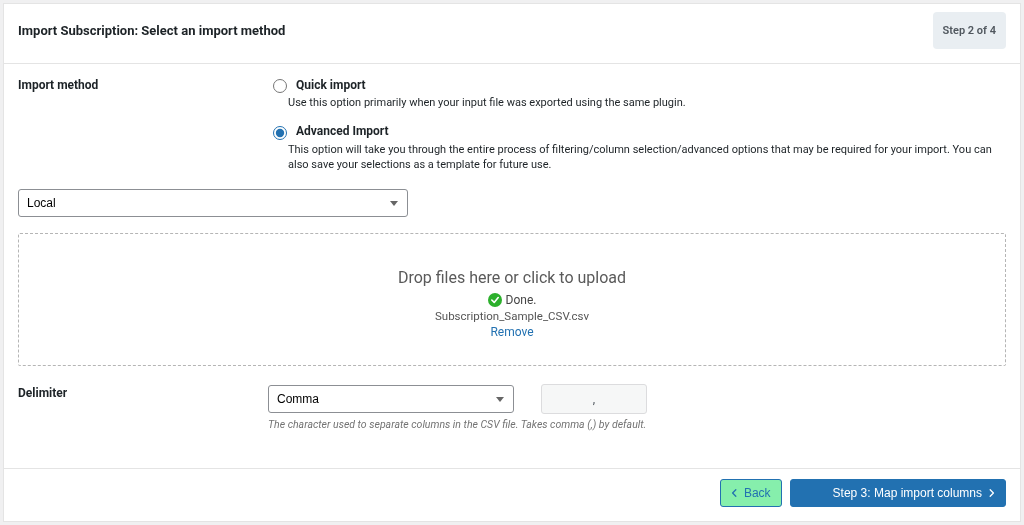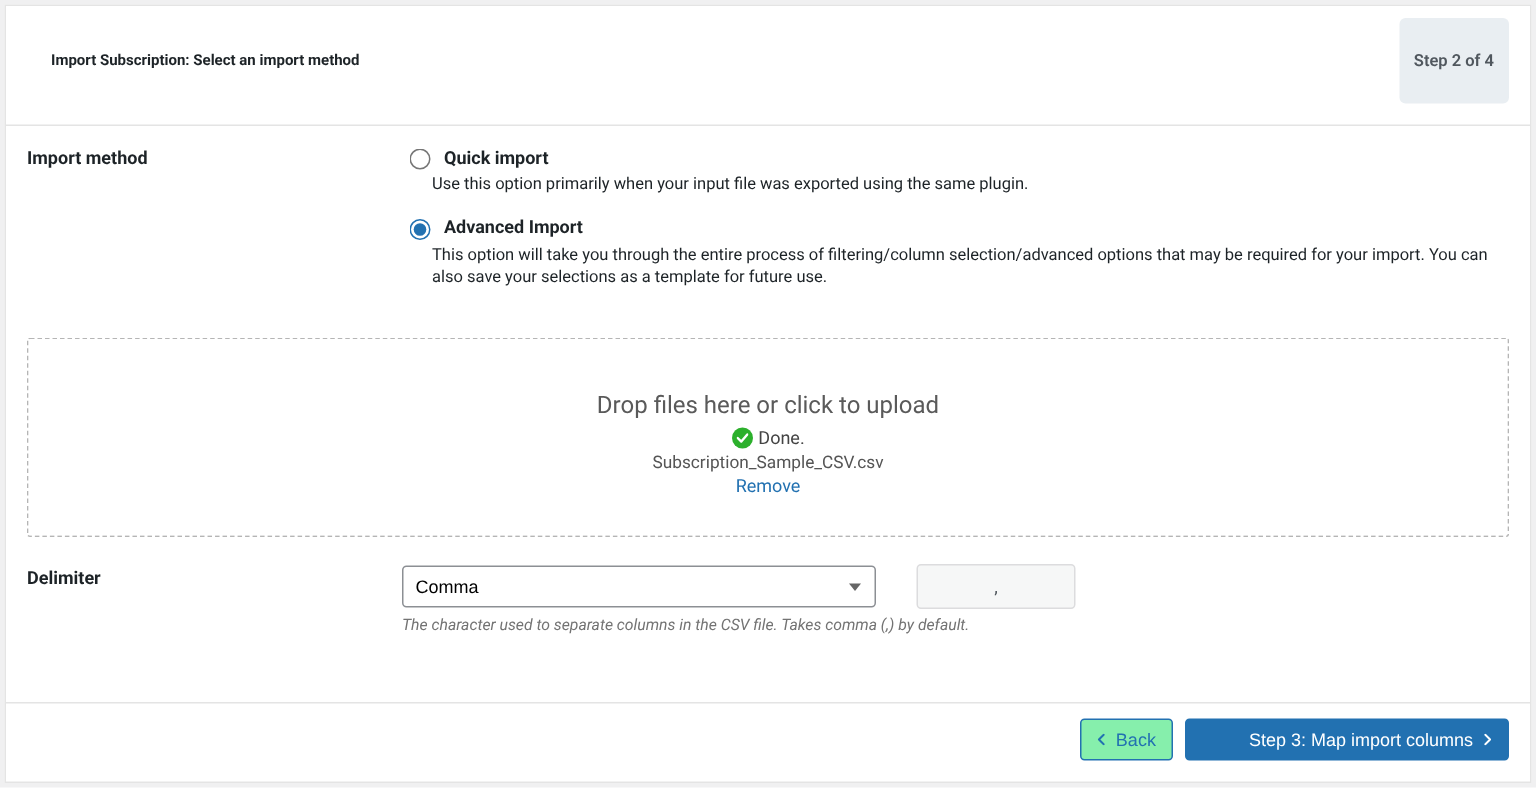--- a/index.html
+++ b/index.html
@@ -41,30 +41,30 @@
     display: flex;
     flex-direction: column;
   }
   .header {
     display: flex;
     align-items: center;
     justify-content: space-between;
     padding: 8px 14px 10px 14px;
   }
   .header h2 {
-    font-size: 10px;
+    font-size: 13px;
     font-weight: 700;
-    margin: 16px;
+    margin: 0;
     color: var(--text-dark);
   }
   .step-badge {
     background: var(--badge-bg);
     color: #50575e;
     border-radius: 4px;
-    padding: 22px 10px;
+    padding: 12px 10px;
     font-size: 11px;
     font-weight: 600;
   }
   hr.divider {
     border: none;
     border-top: 1px solid var(--border-light);
     margin: 4px 0 12px 0;
   }
   .content {
     padding: 0 14px;
@@ -141,21 +141,21 @@
     position: absolute;
     right: 10px;
     top: 12px;
     width: 0;
     height: 0;
     border-left: 4px solid transparent;
     border-right: 4px solid transparent;
     border-top: 5px solid #666;
     pointer-events: none;
   }
-  .select-small { width: 316px; }
+  .select-small { width: 246px; }
   .preview-box {
     display: inline-flex;
     align-items: center;
     justify-content: center;
     min-width: 80px;
     height: 28px;
     border: 1px solid var(--border);
     border-radius: 3px;
     background: #f6f7f7;
     font-size: 12px;
@@ -272,20 +272,27 @@
           <label class="radio-line">
             <input type="radio" name="imp" checked="" style="">
             <span class="radio-title">Advanced Import</span>
           </label>
           <div class="radio-desc">This option will take you through the entire process of filtering/column selection/advanced options that may be required for your import. You can also save your selections as a template for future use.</div>
         </div>
       </div>
     </div>
 
     <div class="row">
+      <div class="row-field">
+        <span class="select-wrap">
+          <select class="select-control">
+            <option>Local</option>
+          </select>
+        </span>
+      </div>
     </div>
 
     <div class="dropzone">
       <div class="drop-title">Drop files here or click to upload</div>
       <div class="done-line">
         <span class="check-icon">
           <svg viewBox="0 0 10 10">
               <path d="M1 5 L4 8 L9 2" stroke="#fff" stroke-width="2" fill="none" stroke-linecap="round" stroke-linejoin="round"></path>
             </svg>
         </span>

